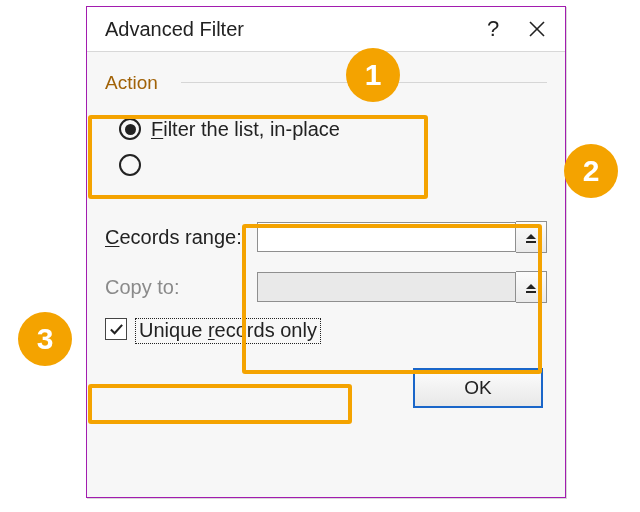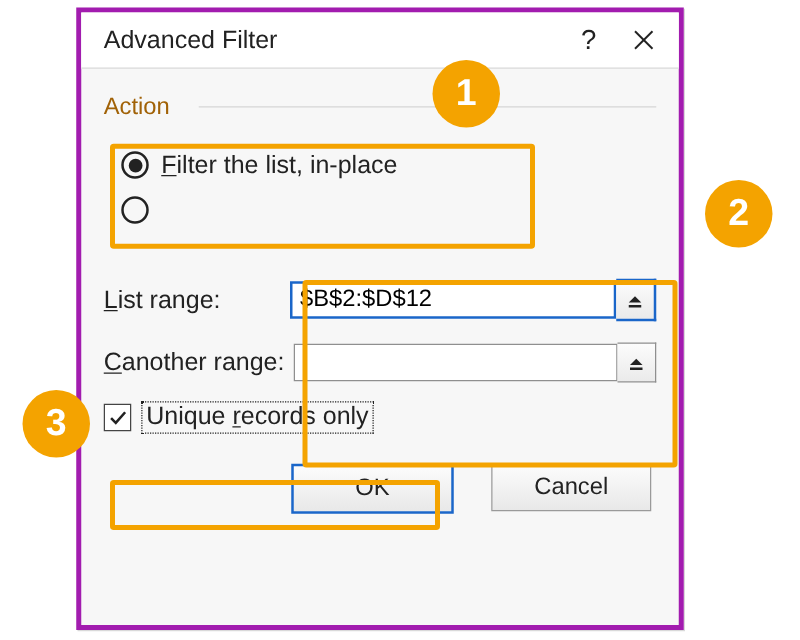--- a/index.html
+++ b/index.html
@@ -1,17 +1,17 @@
 <!DOCTYPE html>
 <html><head>
 <meta charset="utf-8">
 <style>
   html,body{margin:0;padding:0;font-family:"Segoe UI",Tahoma,sans-serif;font-size:15px;color:#222;background:#fff}
   .stage{position:relative;width:640px;height:512px;background:#fff}
-  .dialog{position:absolute;left:61px;top:6px;width:478px;height:490px;background:#f7f7f7;border:4px solid #a21caf;box-shadow:1px 1px 0 rgba(0,0,0,.15)}
+  .dialog{position:absolute;left:86px;top:6px;width:478px;height:490px;background:#f7f7f7;border:1px solid #a21caf;box-shadow:1px 1px 0 rgba(0,0,0,.15)}
   .titlebar{height:44px;background:#fff;display:flex;align-items:center;padding:0 6px 0 18px;border-bottom:1px solid #d8d8d8}
   .title{flex:1;font-size:20px}
   .tbtn{width:44px;height:44px;display:flex;align-items:center;justify-content:center;font-size:22px;color:#222}
   .tbtn.help{font-weight:400}
   .tbtn.close svg{width:18px;height:18px;stroke:#222;stroke-width:1.6}
   .body{position:relative;padding:14px 18px 0 18px}
   .section-label{font-size:19px;color:#a16207;margin:6px 0 2px 0}
   .hr{position:absolute;left:94px;right:18px;top:30px;height:1px;background:#d6d6d6}
   .radios{margin:24px 0 8px 14px}
   .radio-row{display:flex;align-items:flex-start;height:36px}
@@ -23,21 +23,21 @@
   .range-row{display:flex;align-items:center;height:38px;margin-bottom:12px}
   .range-label{width:152px;font-size:20px}
   .range-label.disabled{color:#8a8a8a}
   .field-wrap{flex:1;display:flex;align-items:center;height:30px}
   .text-field{flex:1;height:30px;border:1px solid #8f8f8f;background:#fff;font-size:19px;padding:0 6px;box-sizing:border-box}
   .text-field.focused{border:2px solid #1a66c9}
   .text-field.disabled{background:#e9e9e9}
   .ref-btn{width:30px;height:30px;border:1px solid #8f8f8f;border-left:none;background:linear-gradient(#fcfcfc,#eaeaea);display:flex;align-items:center;justify-content:center}
   .ref-btn.focused{border:2px solid #1a66c9;border-left:none}
   .ref-icon{width:16px;height:16px}
-  .chk-row{display:flex;align-items:center;margin-top:4px}
+  .chk-row{display:flex;margin-top:4px}
   .chk{width:20px;height:20px;border:1.5px solid #444;background:#fff;margin-right:8px;display:flex;align-items:center;justify-content:center}
   .chk svg{width:15px;height:15px;stroke:#222;stroke-width:2.2;fill:none}
   .chk-label{font-size:20px;border:1.5px dotted #222;padding:0 3px 1px 3px}
   .buttons{display:flex;justify-content:flex-end;gap:30px;margin-top:24px;padding-right:4px}
   .btn{width:126px;height:36px;font-size:19px;background:linear-gradient(#fcfcfc,#e8e8e8);border:1px solid #9a9a9a;display:flex;align-items:center;justify-content:center}
   .btn.primary{border:2px solid #1a66c9}
   .hl{position:absolute;border:4px solid #f4a300;border-radius:3px;box-sizing:border-box;pointer-events:none}
   .hl1{left:88px;top:115px;width:340px;height:84px}
   .hl2{left:242px;top:224px;width:300px;height:150px}
   .hl3{left:88px;top:384px;width:264px;height:40px}
@@ -72,35 +72,35 @@
           <div class="radio checked"></div>
           <span class="radio-label"><span class="underline">F</span><span>ilter the list, in-place</span></span>
         </div>
         <div class="radio-row">
           <div class="radio"></div>
         </div>
       </div>
 
       <div class="ranges">
         <div class="range-row">
-          <div class="range-label"><span class="underline">L</span><span>ist range:</span></div>
+          <div class="range-label"><span class="underline">C</span><span>ecords range:</span></div>
           <div class="field-wrap">
-            <input class="text-field focused" value="$B$2:$D$12" style="">
-            <div class="ref-btn focused">
+            <input class="text-field" value="" style="">
+            <div class="ref-btn">
               <svg class="ref-icon" viewBox="0 0 16 16">
                   <path d="M8 11 L3 6 L13 6 Z" fill="#222" transform="rotate(180 8 8)"></path>
                   <line x1="3" y1="13" x2="13" y2="13" stroke="#222" stroke-width="2"></line>
                 </svg>
             </div>
           </div>
         </div>
         <div class="range-row">
-          <div class="range-label"><span class="underline">C</span><span>another range:</span></div>
+          <div class="range-label disabled">Copy to:</div>
           <div class="field-wrap">
-            <input class="text-field" value="" style="">
+            <input class="text-field disabled" disabled="" value="" style="">
             <div class="ref-btn">
               <svg class="ref-icon" viewBox="0 0 16 16">
                   <path d="M8 11 L3 6 L13 6 Z" fill="#222" transform="rotate(180 8 8)"></path>
                   <line x1="3" y1="13" x2="13" y2="13" stroke="#222" stroke-width="2"></line>
                 </svg>
             </div>
           </div>
         </div>
       </div>
 
@@ -108,21 +108,20 @@
         <div class="chk">
           <svg viewBox="0 0 16 16">
               <polyline points="2,8 6,12 14,3"></polyline>
             </svg>
         </div>
         <span class="chk-label"><span>Unique </span><span class="underline">r</span><span>ecords only</span></span>
       </div>
 
       <div class="buttons">
         <div class="btn primary">OK</div>
-        <div class="btn">Cancel</div>
       </div>
     </div>
   </div>
 
   <div class="hl hl1"></div>
   <div class="hl hl2"></div>
   <div class="hl hl3"></div>
   <div class="badge b1">1</div>
   <div class="badge b2">2</div>
   <div class="badge b3">3</div>

